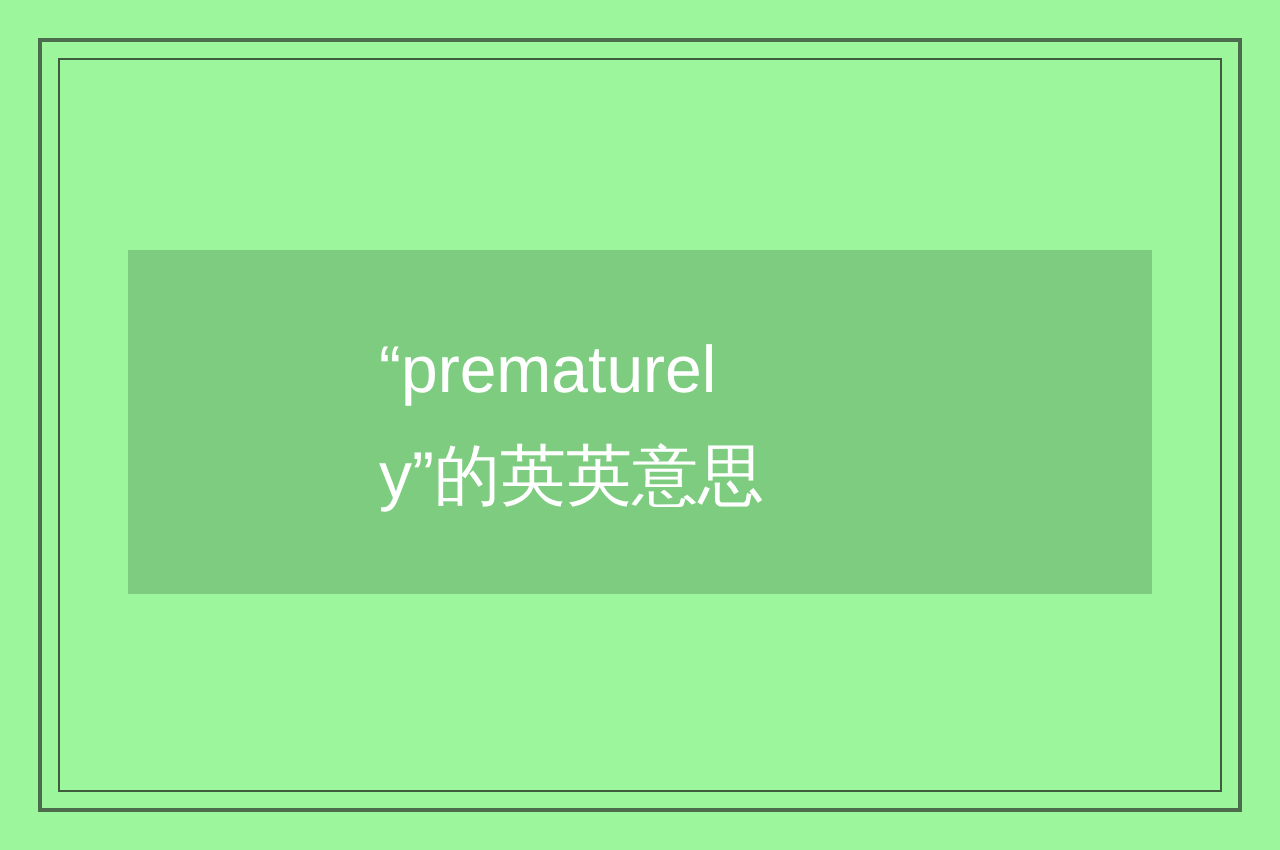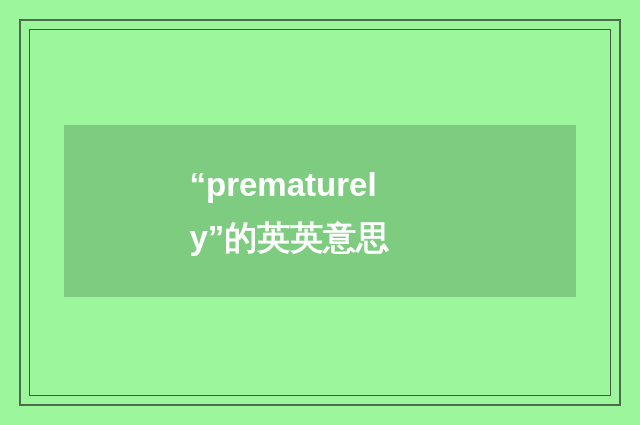--- a/index.html
+++ b/index.html
@@ -65,21 +65,21 @@
     justify-content: center;
   }
 
   .card-title {
     width: 215px;
     margin: 0;
     margin-right: 46px;
     color: #ffffff;
     font-family: "Liberation Sans", "DejaVu Sans", sans-serif;
     font-size: 33px;
-    font-weight: bold;
+    font-weight: normal;
     line-height: 1.62;
     letter-spacing: 0px;
     text-align: left;
     word-break: break-all;
     white-space: normal;
   }
 </style>
 </head>
 <body>
 

